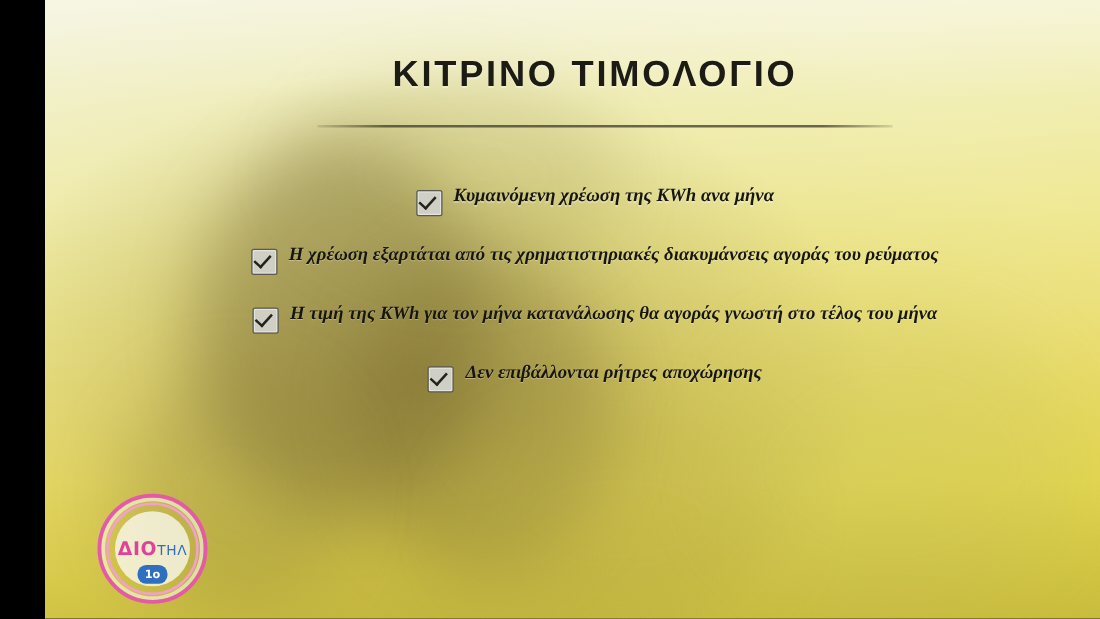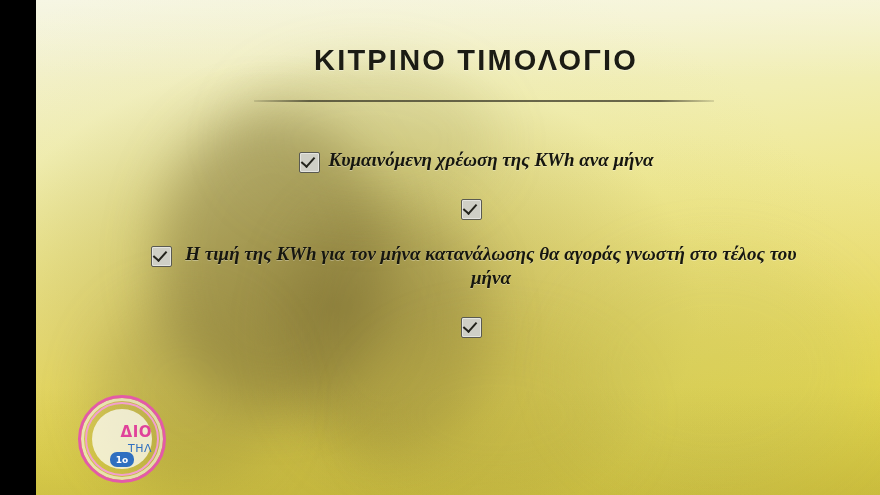--- a/index.html
+++ b/index.html
@@ -105,21 +105,21 @@
     height: 11px;
     border: solid #23231c;
     border-width: 0 2.4px 2.4px 0;
     transform: rotate(42deg);
   }
 
   .btext {
     font-family: "Liberation Serif", serif;
     font-weight: bold;
     font-style: italic;
-    font-size: 19px;
+    font-size: 15px;
     line-height: 1.28;
     color: #16160f;
     text-align: center;
     max-width: 620px;
     text-shadow: 0 1px 0 rgba(255,255,255,0.30);
   }
 
   
   .logo {
     position: absolute;
@@ -140,22 +140,22 @@
     inset: 11px;
     border-radius: 50%;
     border: 2px solid #f3a0cf;
   }
   .logo .inner {
     position: absolute;
     inset: 18px;
     border-radius: 50%;
     background: rgba(255,255,255,0.72);
     display: flex;
-    flex-direction: column;
-    align-items: flex-end;
+    flex-direction: row;
+    align-items: center;
     justify-content: center;
   }
   .logo .word {
     font-family: "DejaVu Sans", sans-serif;
     font-weight: bold;
     font-size: 15px;
     color: #e0429a;
     letter-spacing: 0.5px;
     line-height: 1;
   }
@@ -206,29 +206,31 @@
 
     <div class="bullets">
 
       <div class="bullet">
         <span class="cbox"></span>
         <span class="btext">Κυμαινόμενη χρέωση της KWh ανα μήνα</span>
       </div>
 
       <div class="bullet">
         <span class="cbox"></span>
+        <span class="btext">Η χρέωση εξαρτάται από τις χρηματιστηριακές διακυμάνσεις αγοράς του ρεύματος</span>
       </div>
 
       <div class="bullet">
         <span class="cbox"></span>
         <span class="btext">Η τιμή της KWh για τον μήνα κατανάλωσης θα αγοράς γνωστή στο τέλος του μήνα</span>
       </div>
 
       <div class="bullet">
         <span class="cbox"></span>
+        <span class="btext">Δεν επιβάλλονται ρήτρες αποχώρησης</span>
       </div>
 
     </div>
 
     <div class="logo">
       <div class="ring"></div>
       <div class="ring2"></div>
       <div class="inner">
         <div class="word">ΔΙΟ</div>
         <div class="sub">ΤΗΛ</div>

